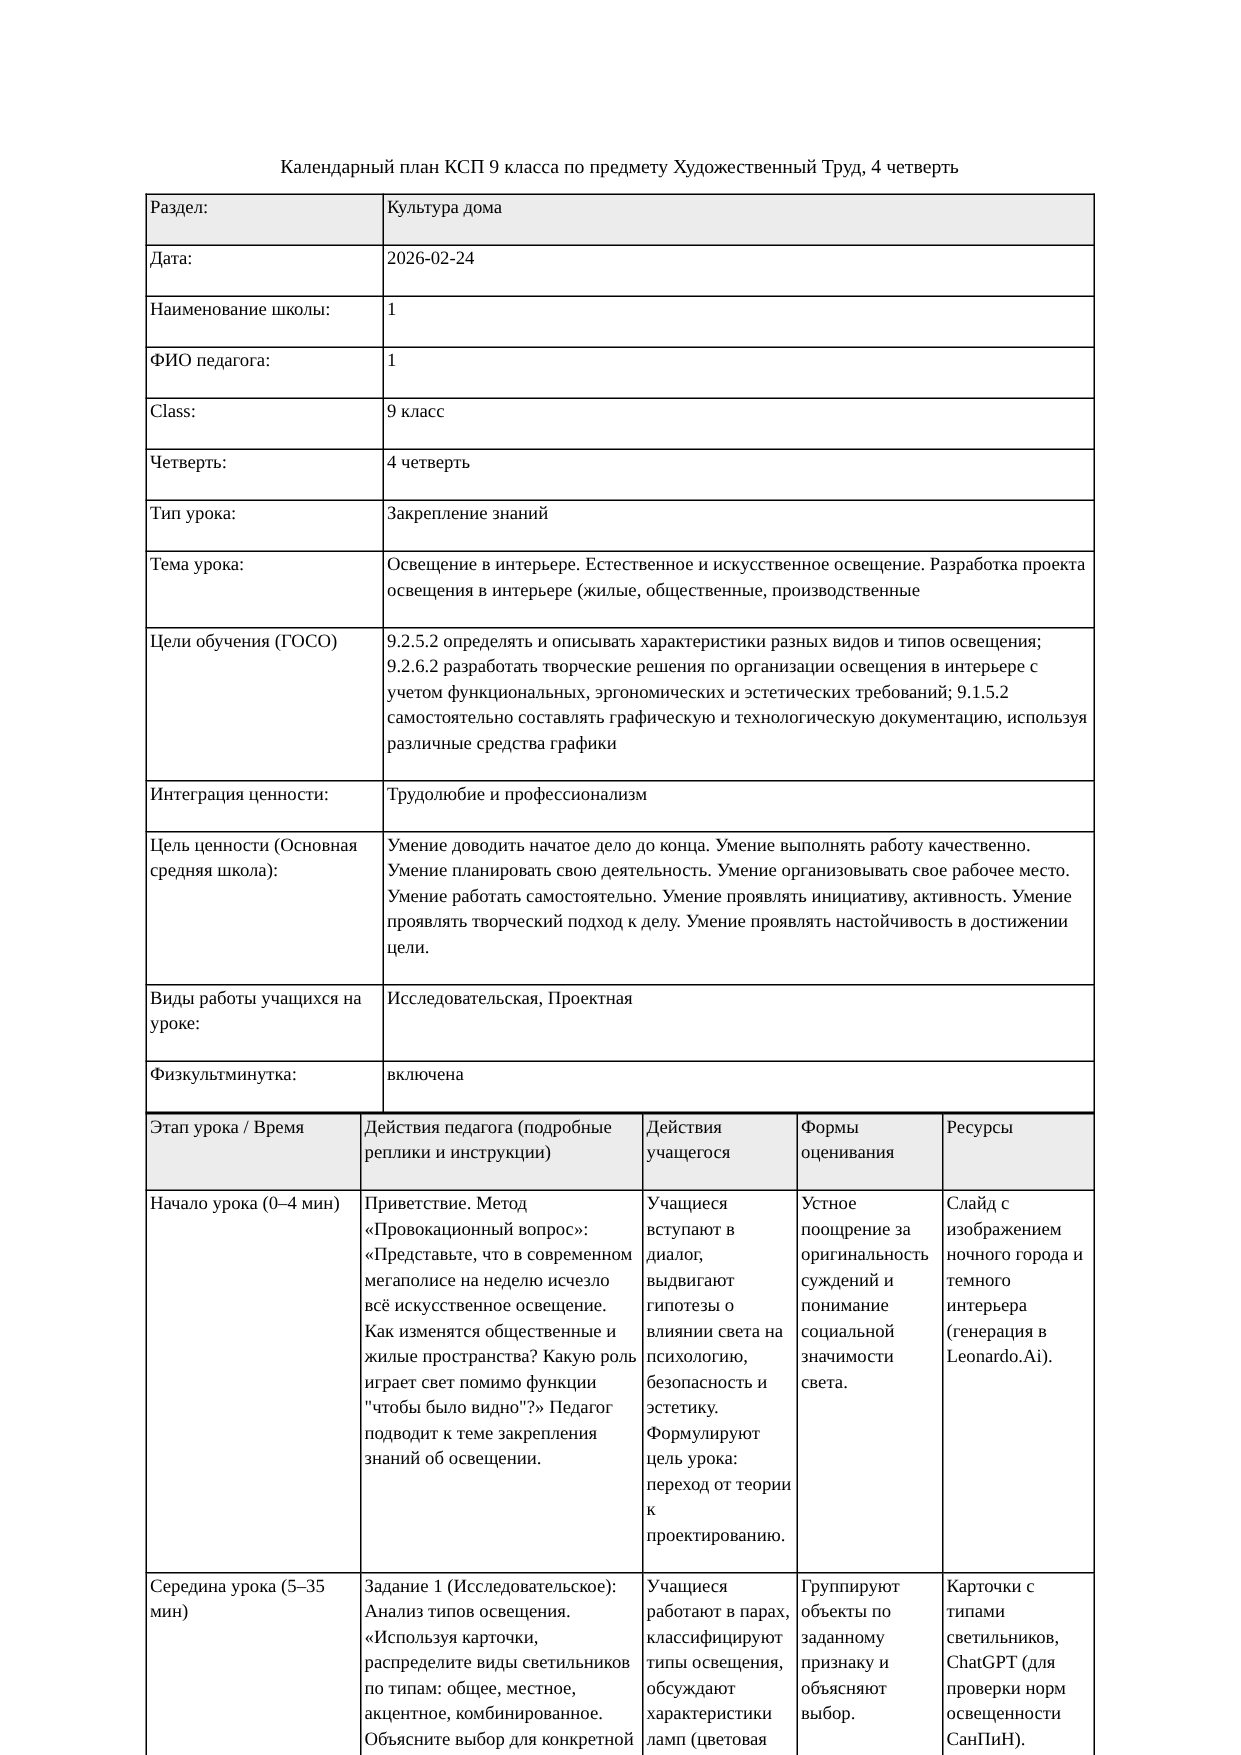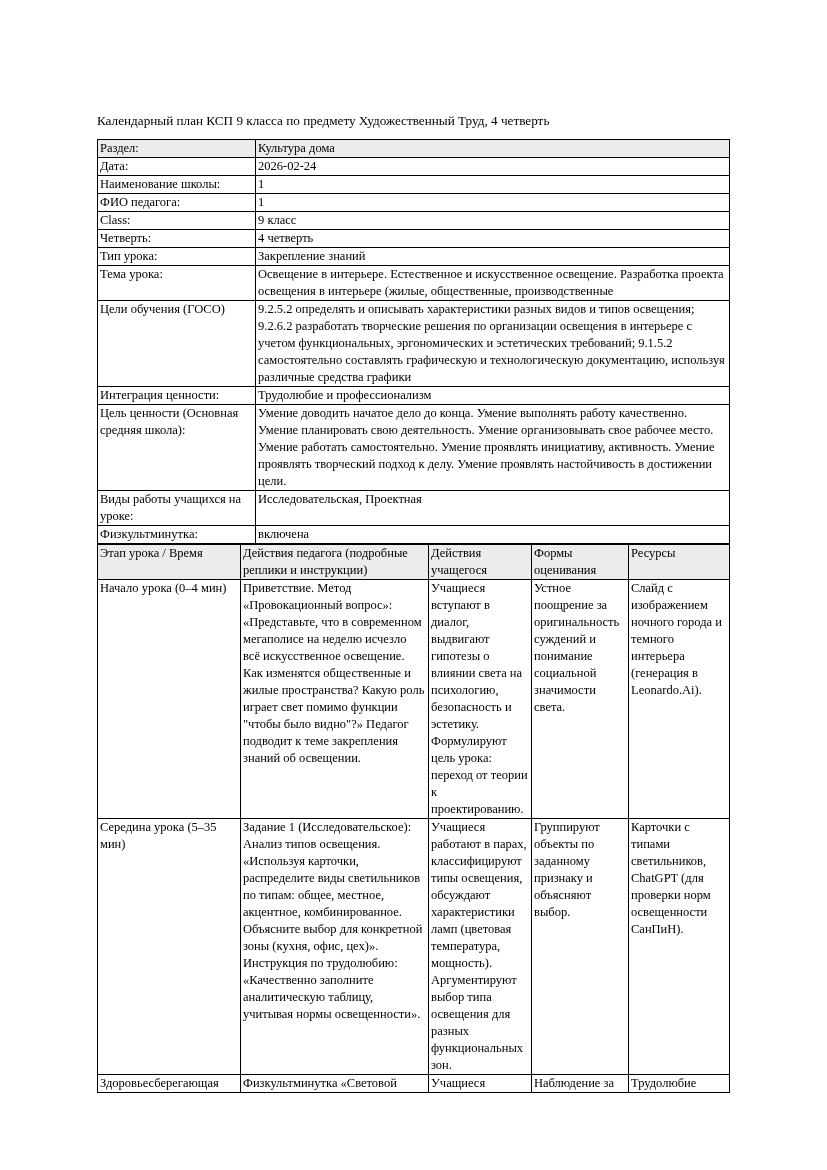--- a/index.html
+++ b/index.html
@@ -14,34 +14,35 @@
   .content{
     position:absolute;
     left:97px;top:99px;
     width:632px;
     font-size:12.5px;
     line-height:17px;
   }
   .doc-title{
     font-size:13.2px;
     font-weight:normal;
-    margin:14px 0 10px 0;
+    margin:4px 0 10px 0;
     line-height:16px;
     white-space:nowrap;
+    text-align:center;
   }
   table{
     border-collapse:collapse;
     table-layout:fixed;
     width:632px;
     font-size:12.5px;
     line-height:17px;
   }
   td{
     border:1px solid #000;
-    padding:0 3px 0 2px;
+    padding:0 3px 16px 2px;
     vertical-align:top;
     text-align:left;
     overflow:hidden;
     word-wrap:break-word;
   }
   .shaded{background:#ececec;}
   .section-heading{
     margin:2px 0 3px 1px;
   }
   tr.clipped td{

